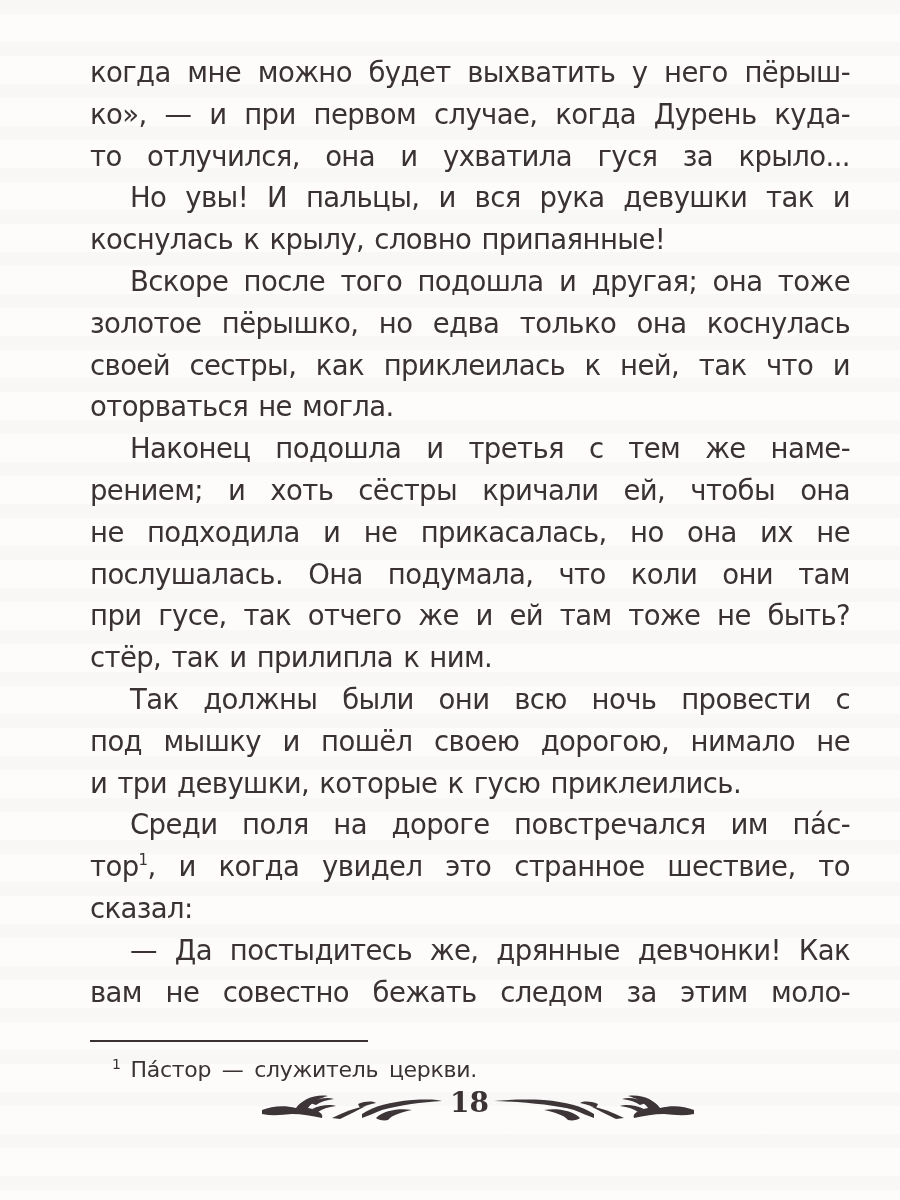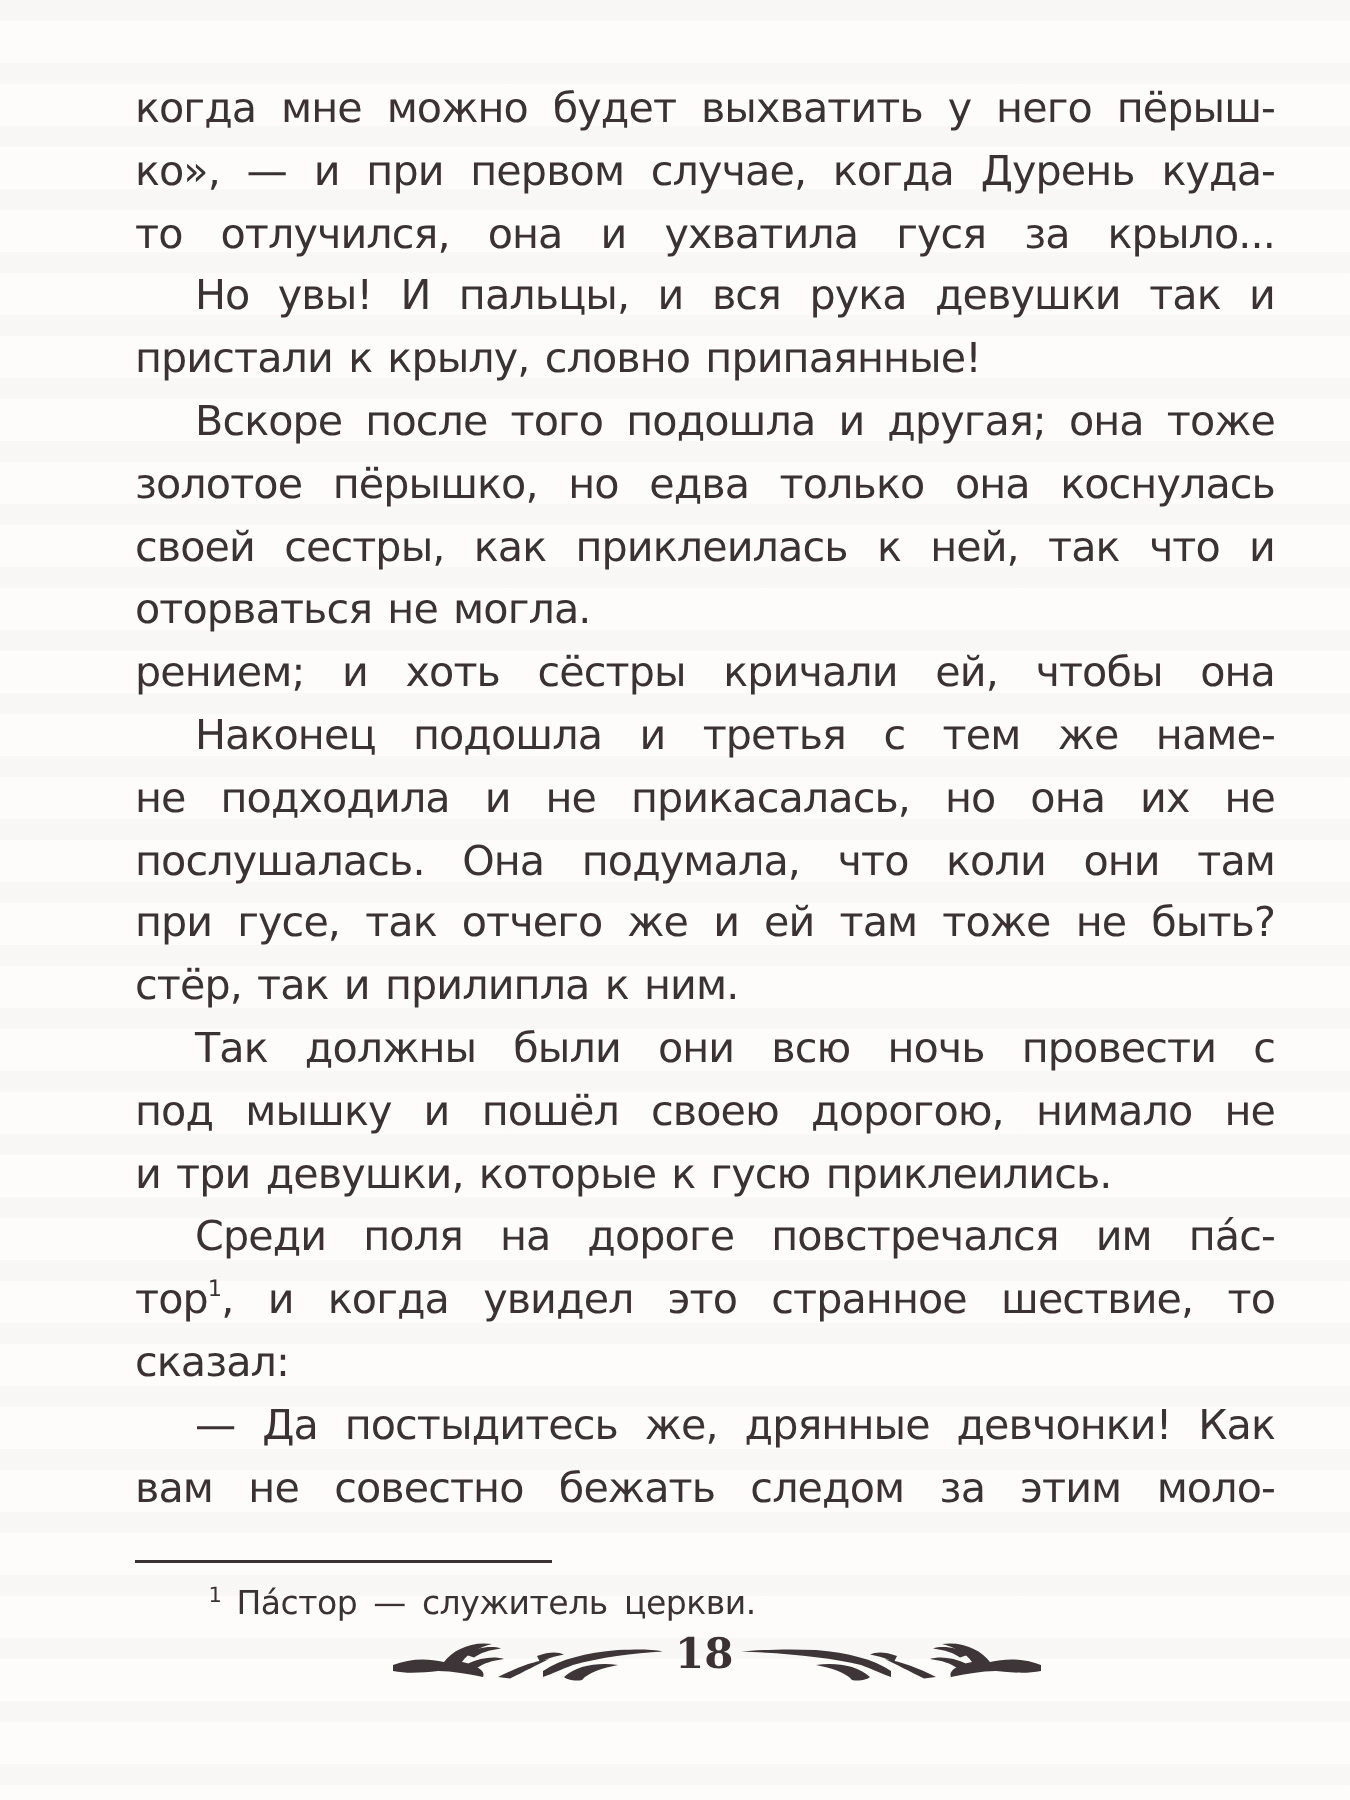--- a/index.html
+++ b/index.html
@@ -36,21 +36,21 @@
   }
   .line.indent { padding-left: 40px; }
   .line.last { text-align-last: left; }
   sup.fn { font-size: 15px; vertical-align: 11px; line-height: 0; }
   .footnote-rule {
     position: absolute; left: 90px; top: 1040px;
     width: 278px; height: 2px; background: #3a3233;
   }
   .footnote {
     position: absolute; left: 112px; top: 1046px;
-    font-size: 22px; line-height: 36px; letter-spacing: -0.3px; word-spacing: 4px; margin-left: 27px;
+    font-size: 22px; line-height: 36px; letter-spacing: -0.3px; word-spacing: 4px;
   }
   .footnote .mark { font-size: 14px; vertical-align: 8px; margin-right: 10px; }
   .folio {
     position: absolute; left: 0; right: 0; top: 1080px; height: 60px;
   }
   .page-number {
     position: absolute; left: 450px; width: 40px; top: 6px;
     text-align: left;
     font-family: "DejaVu Serif", serif; font-weight: bold;
     font-size: 28px; color: #3a3233;
@@ -63,27 +63,27 @@
 <body>
 
 <div class="page">
   <div class="bleed"></div>
 
   <div class="text-block">
     <span class="line">когда мне можно будет выхватить у него пёрыш-</span>
     <span class="line">ко», — и при первом случае, когда Дурень куда-</span>
     <span class="line">то отлучился, она и ухватила гуся за крыло...</span>
     <span class="line indent">Но увы! И пальцы, и вся рука девушки так и</span>
-    <span class="line last">пристали к крылу, словно припаянные!</span>
+    <span class="line last">коснулась к крылу, словно припаянные!</span>
     <span class="line indent">Вскоре после того подошла и другая; она тоже</span>
     <span class="line">золотое пёрышко, но едва только она коснулась</span>
     <span class="line">своей сестры, как приклеилась к ней, так что и</span>
     <span class="line last">оторваться не могла.</span>
+    <span class="line indent">Наконец подошла и третья с тем же наме-</span>
     <span class="line">рением; и хоть сёстры кричали ей, чтобы она</span>
-    <span class="line indent">Наконец подошла и третья с тем же наме-</span>
     <span class="line">не подходила и не прикасалась, но она их не</span>
     <span class="line">послушалась. Она подумала, что коли они там</span>
     <span class="line">при гусе, так отчего же и ей там тоже не быть?</span>
     <span class="line last">стёр, так и прилипла к ним.</span>
     <span class="line indent">Так должны были они всю ночь провести с</span>
     <span class="line">под мышку и пошёл своею дорогою, нимало не</span>
     <span class="line last">и три девушки, которые к гусю приклеились.</span>
     <span class="line indent">Среди поля на дороге повстречался им па́с-</span>
     <span class="line">тор<sup class="fn">1</sup>, и когда увидел это странное шествие, то</span>
     <span class="line last">сказал:</span>

